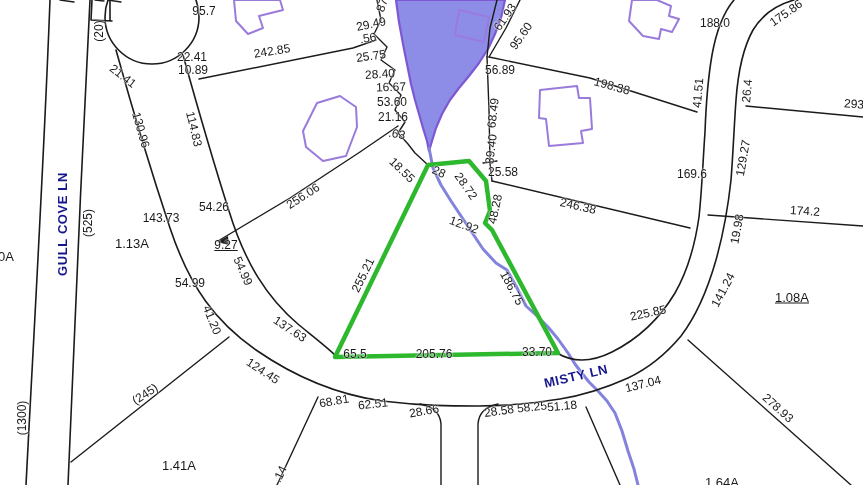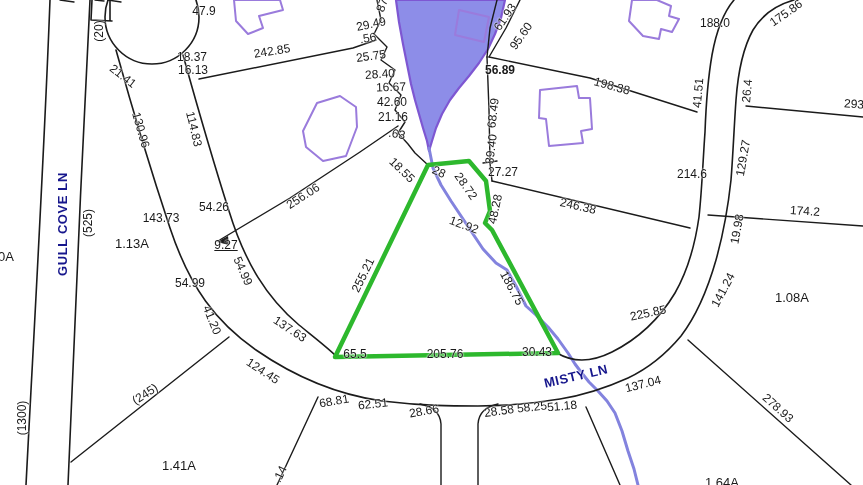--- a/index.html
+++ b/index.html
@@ -87,53 +87,53 @@
 
   <div id="label-layer">
       <span class="lbl street" style="left: 62px; top: 224px; transform: translate(-50%, -50%) rotate(-90deg);">GULL COVE LN</span>
       <span class="lbl street" style="left: 576px; top: 376px; transform: translate(-50%, -50%) rotate(-13deg);">MISTY LN</span>
       <span class="lbl reference" style="left: 99px; top: 31px; transform: translate(-50%, -50%) rotate(-90deg);">(20)</span>
       <span class="lbl reference" style="left: 88px; top: 223px; transform: translate(-50%, -50%) rotate(-90deg);">(525)</span>
       <span class="lbl reference" style="left: 22px; top: 418px; transform: translate(-50%, -50%) rotate(-90deg);">(1300)</span>
       <span class="lbl reference" style="left: 145px; top: 394px; transform: translate(-50%, -50%) rotate(-33deg);">(245)</span>
       <span class="lbl area" style="left: 132px; top: 243px; transform: translate(-50%, -50%) rotate(0deg);">1.13A</span>
       <span class="lbl area" style="left: 179px; top: 465px; transform: translate(-50%, -50%) rotate(0deg);">1.41A</span>
-      <span class="lbl area" style="left: 792px; top: 297px; transform: translate(-50%, -50%) rotate(0deg);">1.08A</span>
+      <span class="lbl area" style="left: 792px; top: 297px; transform: translate(-50%, -50%) rotate(0deg); text-decoration: underline;">1.08A</span>
       <span class="lbl area" style="left: 722px; top: 482px; transform: translate(-50%, -50%) rotate(0deg);">1.64A</span>
       <span class="lbl area" style="left: 6px; top: 256px; transform: translate(-50%, -50%) rotate(0deg);">0A</span>
-      <span class="lbl dimension" style="left: 204px; top: 11px; transform: translate(-50%, -50%) rotate(0deg);">47.9</span>
-      <span class="lbl dimension" style="left: 192px; top: 57px; transform: translate(-50%, -50%) rotate(0deg);">18.37</span>
-      <span class="lbl dimension" style="left: 193px; top: 70px; transform: translate(-50%, -50%) rotate(0deg);">16.13</span>
+      <span class="lbl dimension" style="left: 204px; top: 11px; transform: translate(-50%, -50%) rotate(0deg);">95.7</span>
+      <span class="lbl dimension" style="left: 192px; top: 57px; transform: translate(-50%, -50%) rotate(0deg);">22.41</span>
+      <span class="lbl dimension" style="left: 193px; top: 70px; transform: translate(-50%, -50%) rotate(0deg);">10.89</span>
       <span class="lbl dimension" style="left: 123px; top: 76px; transform: translate(-50%, -50%) rotate(38deg);">21.41</span>
       <span class="lbl dimension" style="left: 272px; top: 51px; transform: translate(-50%, -50%) rotate(-9deg);">242.85</span>
       <span class="lbl dimension" style="left: 141px; top: 130px; transform: translate(-50%, -50%) rotate(74deg);">130.96</span>
       <span class="lbl dimension" style="left: 194px; top: 129px; transform: translate(-50%, -50%) rotate(77deg);">114.83</span>
       <span class="lbl dimension" style="left: 371px; top: 24px; transform: translate(-50%, -50%) rotate(-12deg);">29.49</span>
       <span class="lbl dimension" style="left: 368px; top: 38px; transform: translate(-50%, -50%) rotate(-10deg);">.56</span>
       <span class="lbl dimension" style="left: 371px; top: 56px; transform: translate(-50%, -50%) rotate(-8deg);">25.75</span>
       <span class="lbl dimension" style="left: 380px; top: 74px; transform: translate(-50%, -50%) rotate(-4deg);">28.40</span>
       <span class="lbl dimension" style="left: 391px; top: 87px; transform: translate(-50%, -50%) rotate(-2deg);">16.67</span>
-      <span class="lbl dimension" style="left: 392px; top: 102px; transform: translate(-50%, -50%) rotate(0deg);">42.60</span>
+      <span class="lbl dimension" style="left: 392px; top: 102px; transform: translate(-50%, -50%) rotate(0deg);">53.60</span>
       <span class="lbl dimension" style="left: 393px; top: 117px; transform: translate(-50%, -50%) rotate(0deg);">21.16</span>
       <span class="lbl dimension" style="left: 397px; top: 134px; transform: translate(-50%, -50%) rotate(10deg);">.63</span>
       <span class="lbl fragment" style="left: 382px; top: 5px; transform: translate(-50%, -50%) rotate(-70deg);">87</span>
       <span class="lbl dimension" style="left: 505px; top: 17px; transform: translate(-50%, -50%) rotate(-55deg);">61.93</span>
       <span class="lbl dimension" style="left: 521px; top: 36px; transform: translate(-50%, -50%) rotate(-55deg);">95.60</span>
-      <span class="lbl dimension" style="left: 500px; top: 70px; transform: translate(-50%, -50%) rotate(0deg); font-weight: bold;">56.89</span>
+      <span class="lbl dimension" style="left: 500px; top: 70px; transform: translate(-50%, -50%) rotate(0deg);">56.89</span>
       <span class="lbl dimension" style="left: 493px; top: 113px; transform: translate(-50%, -50%) rotate(-83deg);">68.49</span>
       <span class="lbl dimension" style="left: 491px; top: 149px; transform: translate(-50%, -50%) rotate(-83deg);">39.40</span>
-      <span class="lbl dimension" style="left: 503px; top: 172px; transform: translate(-50%, -50%) rotate(0deg);">27.27</span>
+      <span class="lbl dimension" style="left: 503px; top: 172px; transform: translate(-50%, -50%) rotate(0deg);">25.58</span>
       <span class="lbl dimension" style="left: 612px; top: 86px; transform: translate(-50%, -50%) rotate(15deg);">198.38</span>
       <span class="lbl dimension" style="left: 698px; top: 93px; transform: translate(-50%, -50%) rotate(-85deg);">41.51</span>
       <span class="lbl dimension" style="left: 747px; top: 91px; transform: translate(-50%, -50%) rotate(-85deg);">26.4</span>
       <span class="lbl dimension" style="left: 854px; top: 104px; transform: translate(-50%, -50%) rotate(4deg);">293</span>
       <span class="lbl dimension" style="left: 715px; top: 23px; transform: translate(-50%, -50%) rotate(0deg);">188.0</span>
       <span class="lbl dimension" style="left: 786px; top: 13px; transform: translate(-50%, -50%) rotate(-35deg);">175.86</span>
       <span class="lbl dimension" style="left: 743px; top: 158px; transform: translate(-50%, -50%) rotate(-80deg);">129.27</span>
-      <span class="lbl dimension" style="left: 692px; top: 174px; transform: translate(-50%, -50%) rotate(0deg);">214.6</span>
+      <span class="lbl dimension" style="left: 692px; top: 174px; transform: translate(-50%, -50%) rotate(0deg);">169.6</span>
       <span class="lbl dimension" style="left: 805px; top: 211px; transform: translate(-50%, -50%) rotate(4deg);">174.2</span>
       <span class="lbl dimension" style="left: 578px; top: 206px; transform: translate(-50%, -50%) rotate(13deg);">246.38</span>
       <span class="lbl dimension" style="left: 737px; top: 229px; transform: translate(-50%, -50%) rotate(-80deg);">19.98</span>
       <span class="lbl dimension" style="left: 723px; top: 290px; transform: translate(-50%, -50%) rotate(-62deg);">141.24</span>
       <span class="lbl dimension" style="left: 648px; top: 313px; transform: translate(-50%, -50%) rotate(-12deg);">225.85</span>
       <span class="lbl dimension" style="left: 303px; top: 196px; transform: translate(-50%, -50%) rotate(-33deg);">256.06</span>
       <span class="lbl dimension" style="left: 214px; top: 207px; transform: translate(-50%, -50%) rotate(0deg);">54.26</span>
       <span class="lbl dimension" style="left: 161px; top: 218px; transform: translate(-50%, -50%) rotate(0deg);">143.73</span>
       <span class="lbl dimension" style="left: 226px; top: 245px; transform: translate(-50%, -50%) rotate(0deg); text-decoration: underline;">9.27</span>
       <span class="lbl dimension" style="left: 190px; top: 283px; transform: translate(-50%, -50%) rotate(0deg);">54.99</span>
@@ -142,22 +142,22 @@
       <span class="lbl dimension" style="left: 290px; top: 329px; transform: translate(-50%, -50%) rotate(33deg);">137.63</span>
       <span class="lbl dimension" style="left: 263px; top: 371px; transform: translate(-50%, -50%) rotate(33deg);">124.45</span>
       <span class="lbl dimension" style="left: 402px; top: 170px; transform: translate(-50%, -50%) rotate(44deg);">18.55</span>
       <span class="lbl dimension" style="left: 439px; top: 172px; transform: translate(-50%, -50%) rotate(25deg);">28</span>
       <span class="lbl dimension" style="left: 466px; top: 186px; transform: translate(-50%, -50%) rotate(55deg);">28.72</span>
       <span class="lbl dimension" style="left: 464px; top: 225px; transform: translate(-50%, -50%) rotate(20deg);">12.92</span>
       <span class="lbl dimension" style="left: 495px; top: 209px; transform: translate(-50%, -50%) rotate(-78deg);">48.28</span>
       <span class="lbl dimension" style="left: 363px; top: 275px; transform: translate(-50%, -50%) rotate(-64deg);">255.21</span>
       <span class="lbl dimension" style="left: 512px; top: 288px; transform: translate(-50%, -50%) rotate(62deg);">186.75</span>
       <span class="lbl dimension" style="left: 355px; top: 354px; transform: translate(-50%, -50%) rotate(0deg);">65.5</span>
-      <span class="lbl dimension" style="left: 445px; top: 354px; transform: translate(-50%, -50%) rotate(0deg);">205.76</span>
-      <span class="lbl dimension" style="left: 537px; top: 352px; transform: translate(-50%, -50%) rotate(0deg);">30.43</span>
+      <span class="lbl dimension" style="left: 434px; top: 354px; transform: translate(-50%, -50%) rotate(0deg);">205.76</span>
+      <span class="lbl dimension" style="left: 537px; top: 352px; transform: translate(-50%, -50%) rotate(0deg);">33.70</span>
       <span class="lbl dimension" style="left: 643px; top: 384px; transform: translate(-50%, -50%) rotate(-14deg);">137.04</span>
       <span class="lbl dimension" style="left: 778px; top: 408px; transform: translate(-50%, -50%) rotate(42deg);">278.93</span>
       <span class="lbl dimension" style="left: 334px; top: 401px; transform: translate(-50%, -50%) rotate(-10deg);">68.81</span>
       <span class="lbl dimension" style="left: 373px; top: 404px; transform: translate(-50%, -50%) rotate(-6deg);">62.51</span>
       <span class="lbl dimension" style="left: 424px; top: 411px; transform: translate(-50%, -50%) rotate(-10deg);">28.66</span>
       <span class="lbl dimension" style="left: 499px; top: 411px; transform: translate(-50%, -50%) rotate(-8deg);">28.58</span>
       <span class="lbl dimension" style="left: 532px; top: 407px; transform: translate(-50%, -50%) rotate(-6deg);">58.25</span>
       <span class="lbl dimension" style="left: 562px; top: 406px; transform: translate(-50%, -50%) rotate(-5deg);">51.18</span>
       <span class="lbl fragment" style="left: 280px; top: 474px; transform: translate(-50%, -50%) rotate(-65deg);">.14</span>
     </div>

